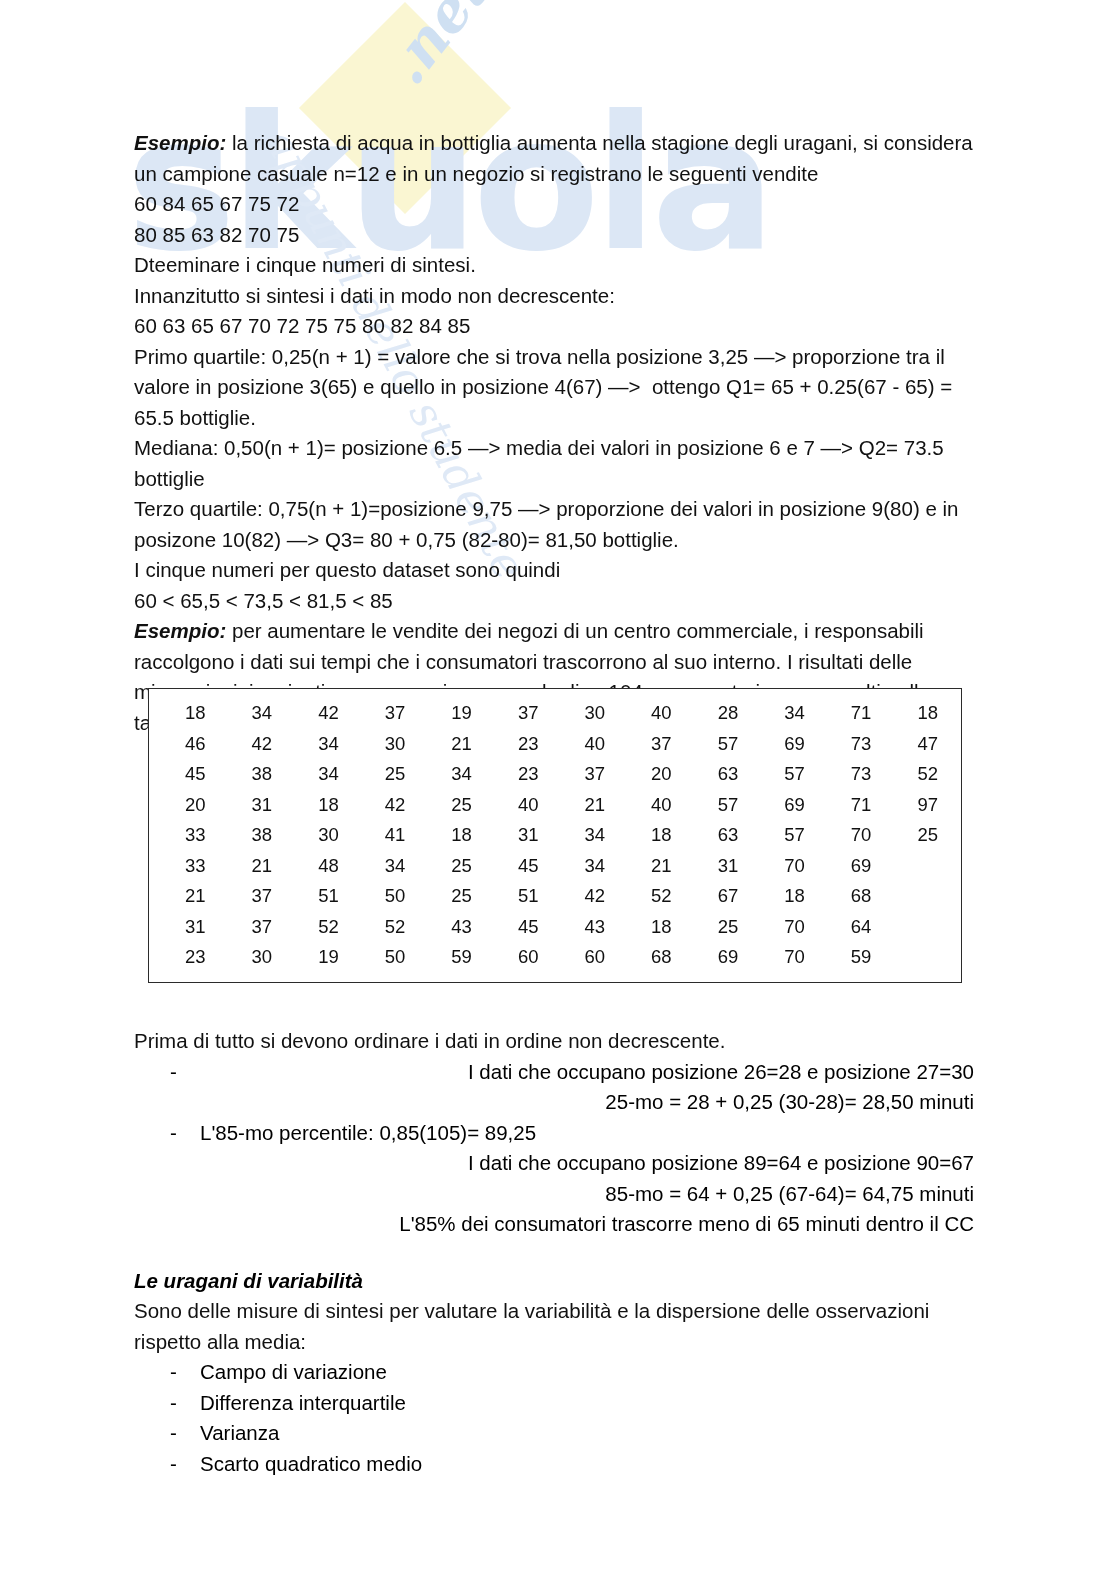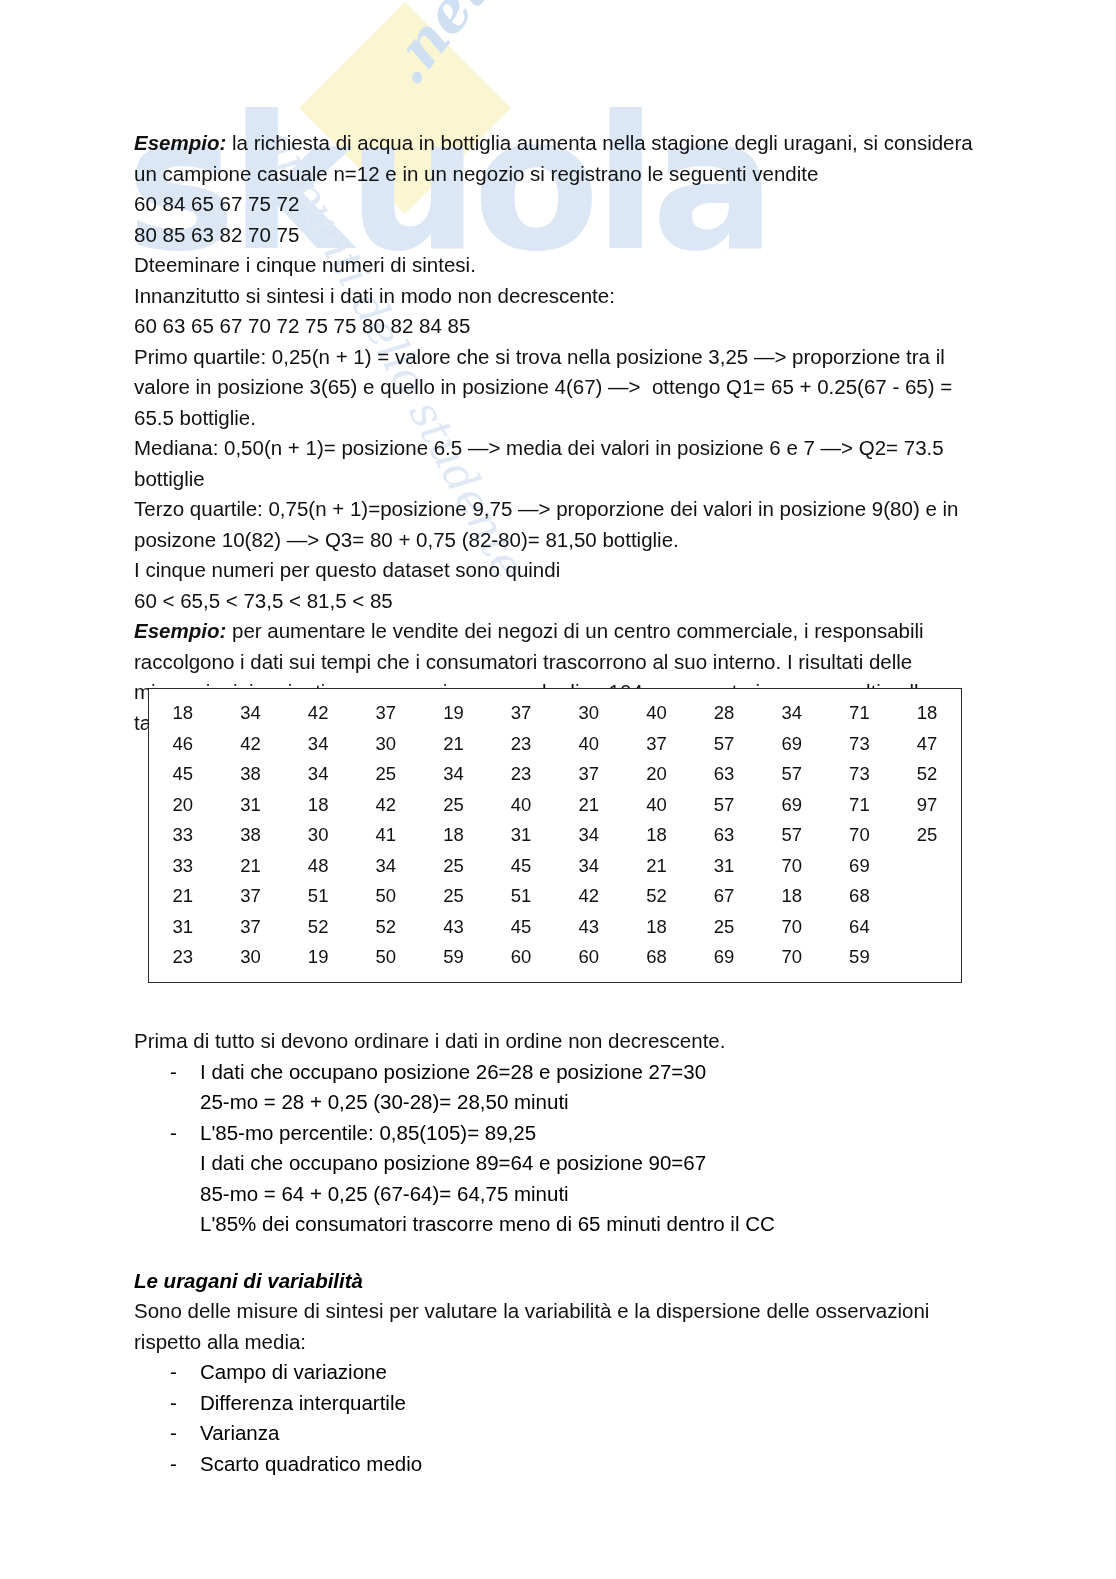--- a/index.html
+++ b/index.html
@@ -122,33 +122,34 @@
     font-size: 20.5px;
     line-height: 30.5px;
   }
   ul.dashlist > li .dash {
     position: absolute;
     left: 36px;
     top: 0;
   }
   ul.dashlist > li .sub {
     display: block;
+    text-align: right;
   }
 
   
   .table-wrap {
     position: absolute;
     left: 148px;
     top: 688px;
     width: 814px;
     z-index: 2;
     border: 1.5px solid #2b2b2b;
     background: #ffffff;
     box-sizing: border-box;
-    padding: 9px 0 9px 0;
+    padding: 9px 0 9px 13px;
   }
   table.data {
     border-collapse: collapse;
     width: 100%;
     table-layout: fixed;
   }
   table.data td {
     font-size: 18.5px;
     line-height: 30.5px;
     text-align: center;

